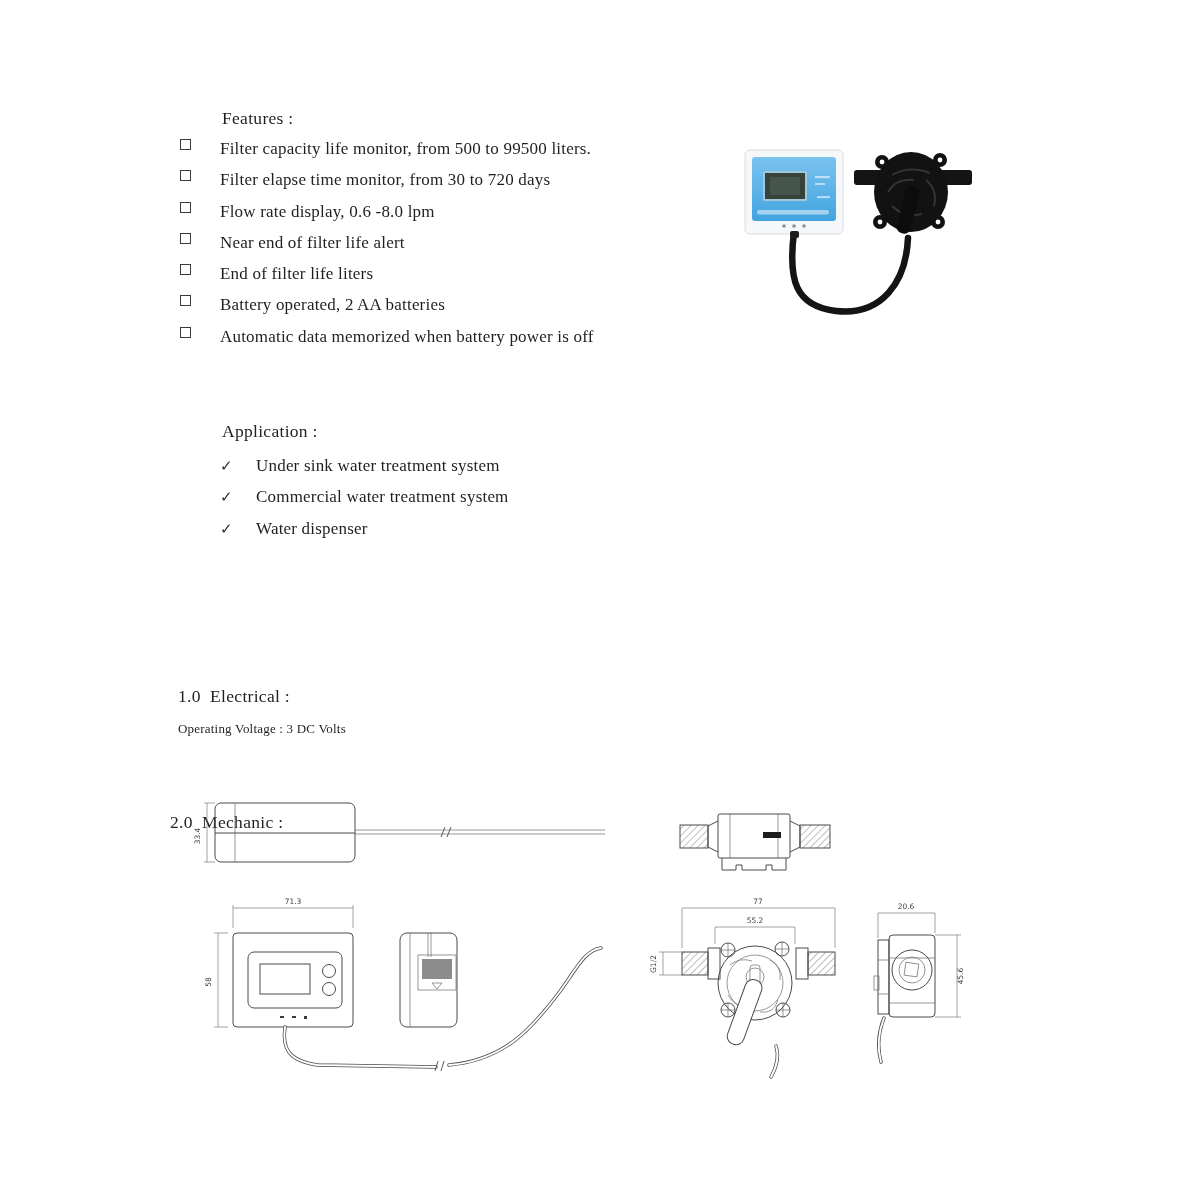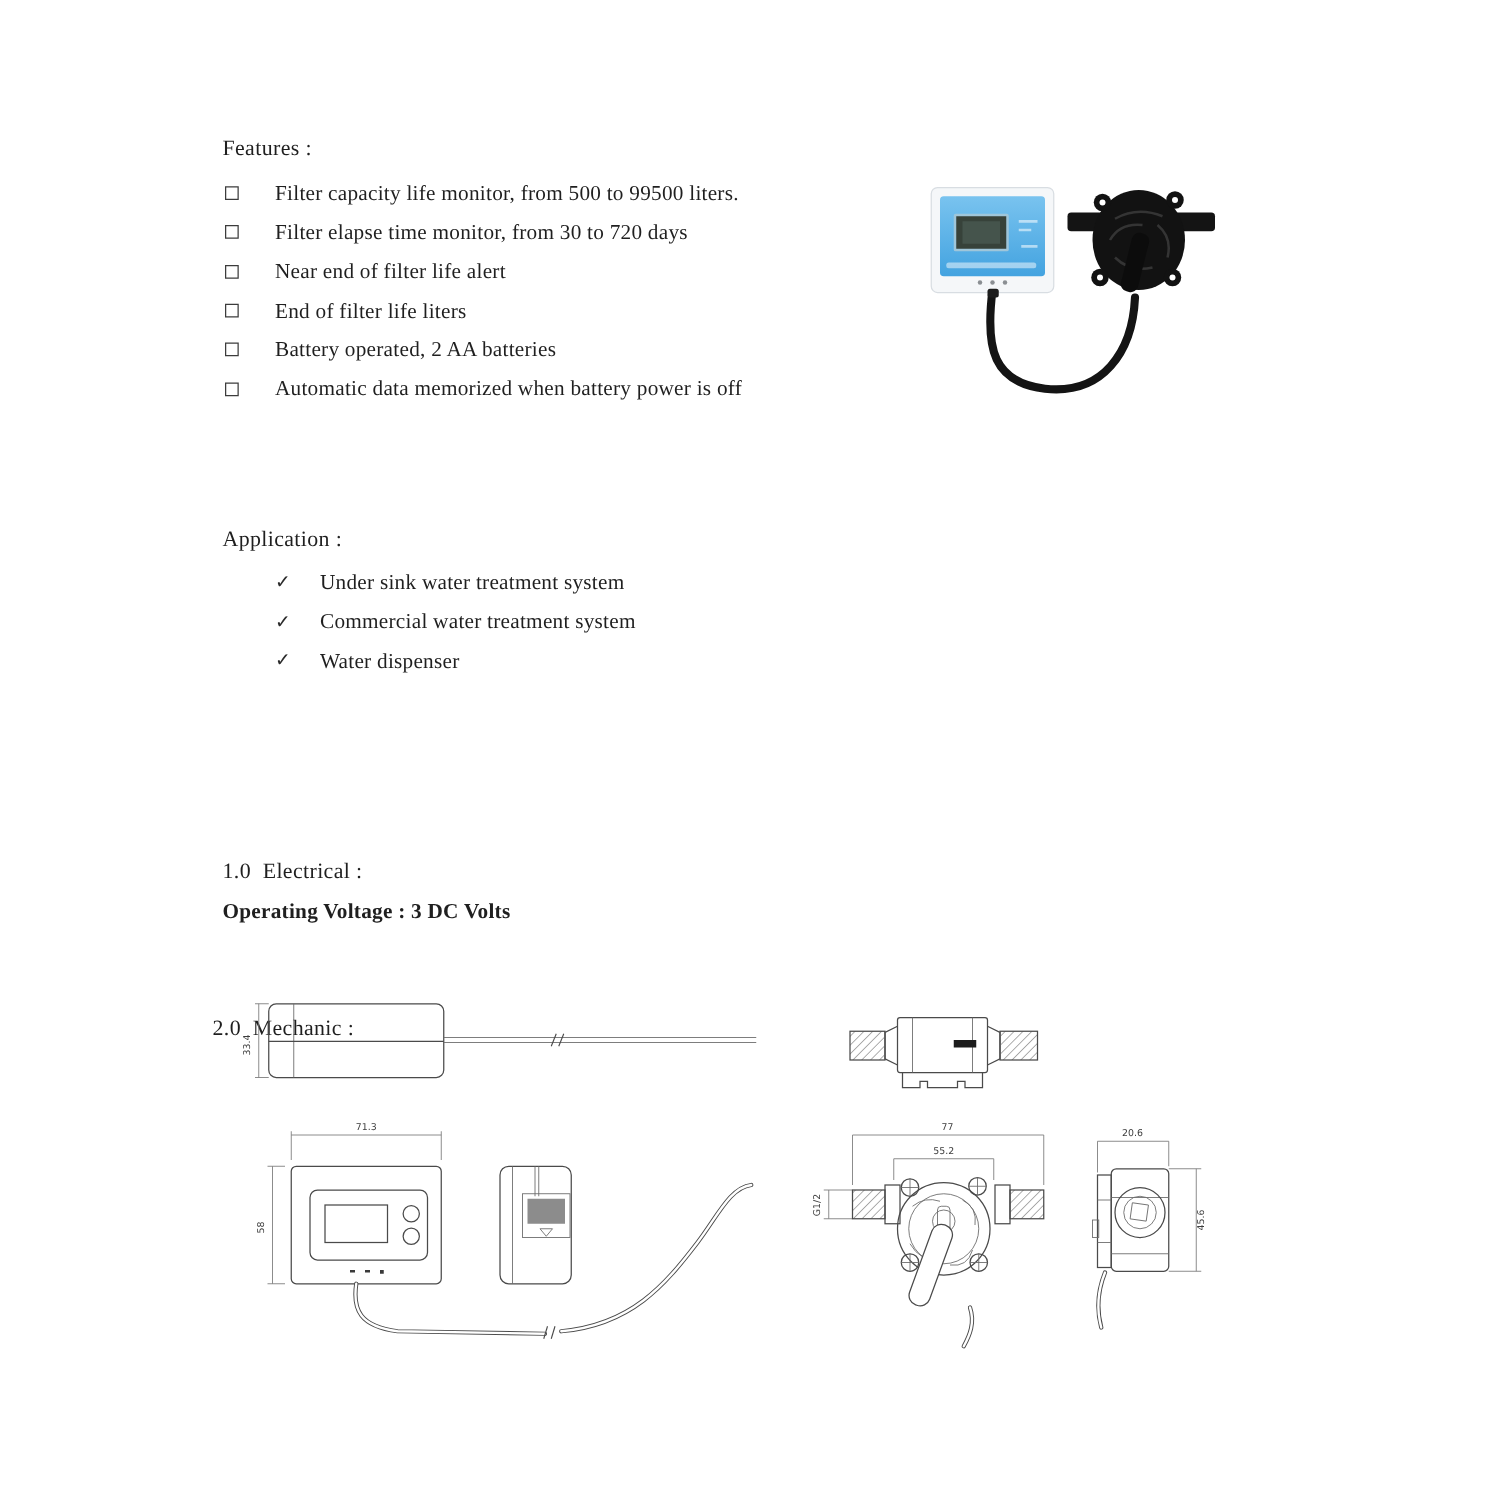--- a/index.html
+++ b/index.html
@@ -1,26 +1,26 @@
 <!DOCTYPE html>
 <html><head>
 <meta charset="utf-8">
 <style>
   html,body{margin:0;padding:0;}
   body{width:1200px;height:1200px;background:#ffffff;position:relative;overflow:hidden;
        font-family:"Liberation Serif", serif;color:#1f1f1f;}
   .abs{position:absolute;}
-  .heading{font-size:17.5px;line-height:26px;letter-spacing:.3px;}
+  .heading{font-size:17.5px;line-height:26px;letter-spacing:.3px;margin-left:44px;}
   .feat-list{margin-top:8px;}
-  .feat-row{display:flex;align-items:center;height:31.3px;font-size:17px;letter-spacing:.2px;}
+  .feat-row{display:flex;align-items:flex-start;height:31.3px;font-size:17px;letter-spacing:.2px;}
   .chk-box{flex:none;width:9px;height:9px;border:1.2px solid #3c3c3c;margin-left:2px;margin-right:29px;background:#fff;}
   .app-list{margin-top:6px;}
   .app-row{display:flex;align-items:center;height:31.5px;font-size:17px;letter-spacing:.2px;margin-left:42px;}
   .tick{flex:none;width:14px;font-size:15px;color:#2b2b2b;margin-right:22px;}
-  .spec-line{font-size:17px;line-height:32px;letter-spacing:.2px;font-weight:bold;}
+  .spec-line{font-size:13px;line-height:32px;letter-spacing:.2px;}
   .spec-head{font-size:17.5px;line-height:33px;letter-spacing:.3px;margin-top:48px;}
   svg .outline{stroke:#4a4a4a;stroke-width:1;fill:none;}
   svg .thin{stroke:#6a6a6a;stroke-width:.7;fill:none;}
   svg .dim{stroke:#7c7c7c;stroke-width:.7;fill:none;}
   svg .tube-o{stroke:#4a4a4a;stroke-width:3.4;fill:none;stroke-linecap:round;}
   svg .tube-i{stroke:#ffffff;stroke-width:1.9;fill:none;stroke-linecap:round;}
   svg .brk{stroke:#4a4a4a;stroke-width:.9;}
   svg text.dimtxt{font-family:"DejaVu Sans",sans-serif;font-size:7.5px;fill:#3d3d3d;}
 </style>
 </head>
@@ -29,20 +29,24 @@
 <div class="abs" style="left:178px;top:105px;width:560px;">
   <div class="heading">Features :</div>
   <div class="feat-list">
     <div class="feat-row">
         <span class="chk-box"></span>
         <span>Filter capacity life monitor, from 500 to 99500 liters.</span>
       </div>
     <div class="feat-row">
         <span class="chk-box"></span>
         <span>Filter elapse time monitor, from 30 to 720 days</span>
+      </div>
+    <div class="feat-row">
+        <span class="chk-box"></span>
+        <span>Flow rate display, 0.6 -8.0 lpm</span>
       </div>
     <div class="feat-row">
         <span class="chk-box"></span>
         <span>Near end of filter life alert</span>
       </div>
     <div class="feat-row">
         <span class="chk-box"></span>
         <span>End of filter life liters</span>
       </div>
     <div class="feat-row">

